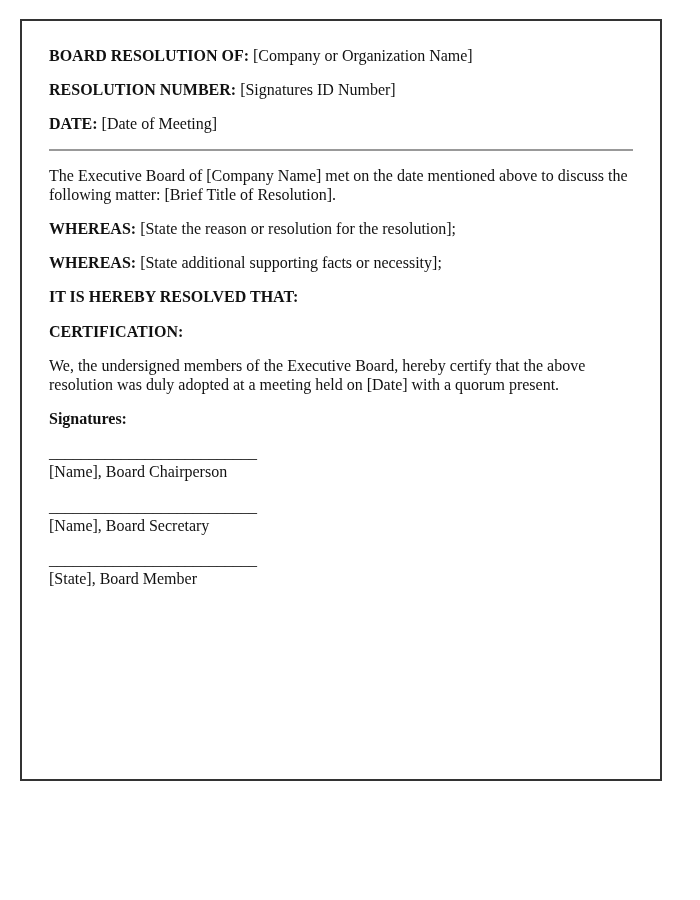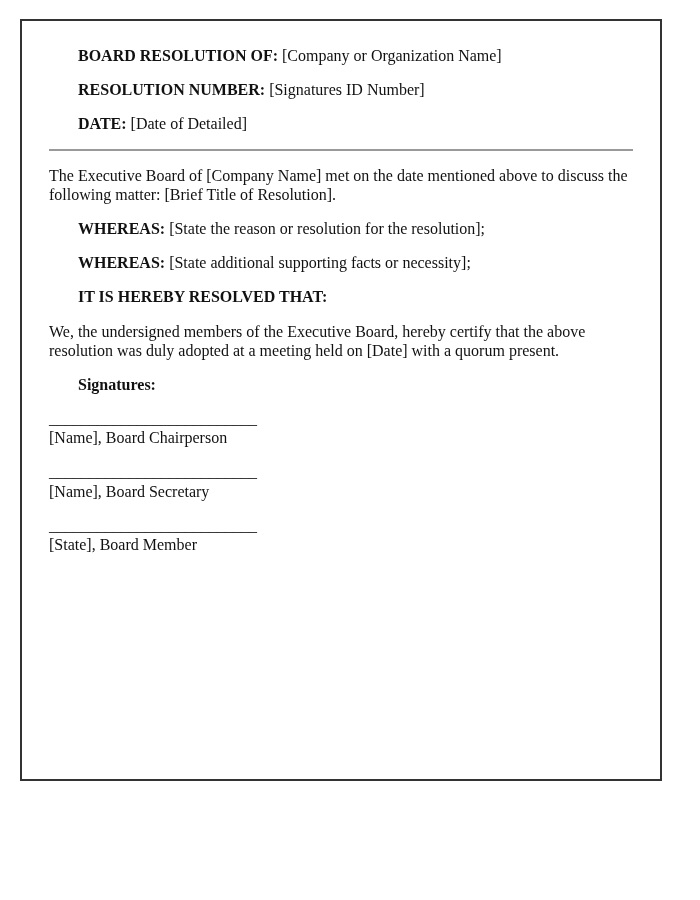--- a/index.html
+++ b/index.html
@@ -34,21 +34,21 @@
   }
   .doc > p:first-child {
     margin-top: 0;
   }
   .divider {
     border: none;
     border-top: 2px solid #999999;
     height: 0;
     margin: 15px 0;
   }
-  strong { font-weight: bold; margin-left: 29px; }
+  strong { font-weight: bold; }
   .sig-line {
     letter-spacing: 0;
     white-space: nowrap;
   }
 </style>
 </head>
 <body>
 
 <div class="page">
   <div class="doc">
@@ -58,21 +58,21 @@
       <span>[Company or Organization Name]</span>
     </p>
 
     <p>
       <strong>RESOLUTION NUMBER:</strong>
       <span>[Signatures ID Number]</span>
     </p>
 
     <p>
       <strong>DATE:</strong>
-      <span>[Date of Detailed]</span>
+      <span>[Date of Meeting]</span>
     </p>
 
     <hr class="divider">
 
     <p>The Executive Board of [Company Name] met on the date mentioned above to discuss the following matter: [Brief Title of Resolution].</p>
 
     <p>
       <strong>WHEREAS:</strong>
       <span>[State the reason or resolution for the resolution];</span>
     </p>
@@ -82,20 +82,23 @@
       <span>[State additional supporting facts or necessity];</span>
     </p>
 
     <p>
       <strong>IT IS HEREBY RESOLVED THAT:</strong>
     </p>
 
 
 
 
+    <p>
+      <strong>CERTIFICATION:</strong>
+    </p>
 
     <p>We, the undersigned members of the Executive Board, hereby certify that the above resolution was duly adopted at a meeting held on [Date] with a quorum present.</p>
 
     <p>
       <strong>Signatures:</strong>
     </p>
 
     <p>
       <span class="sig-line">__________________________</span><br>
       <span>[Name], Board Chairperson</span>

